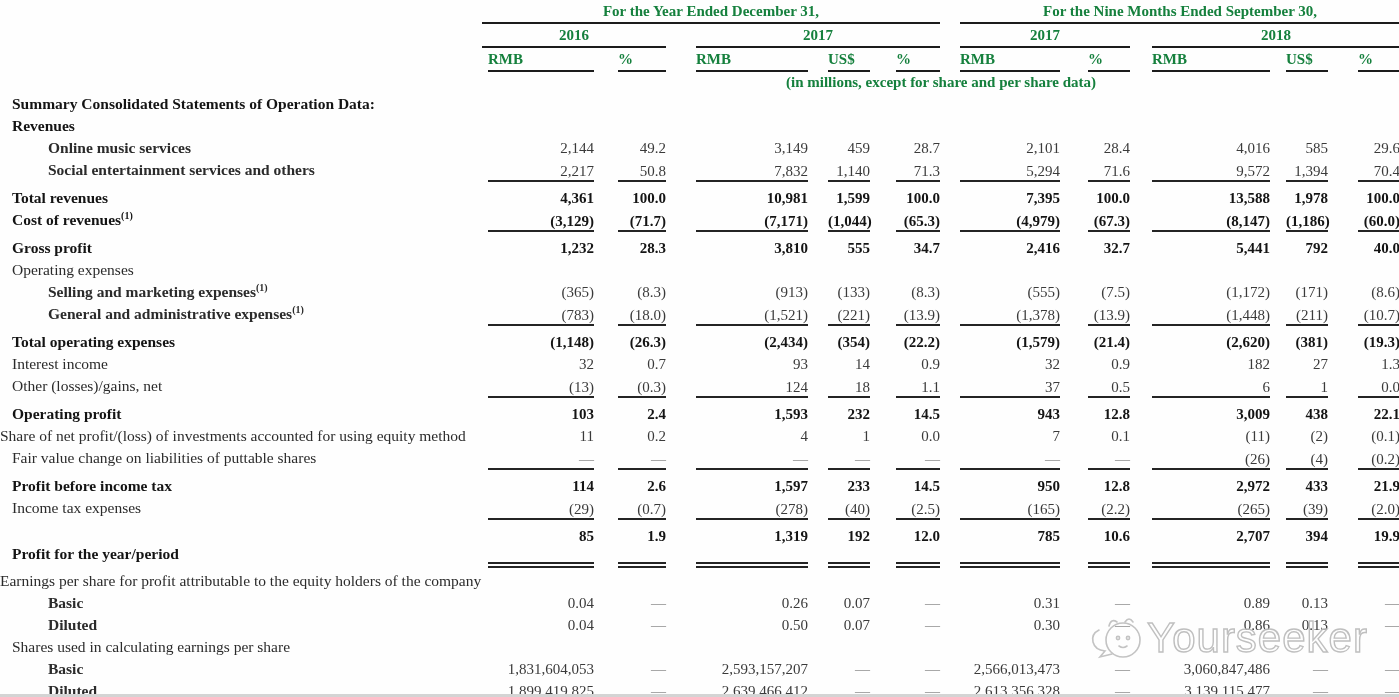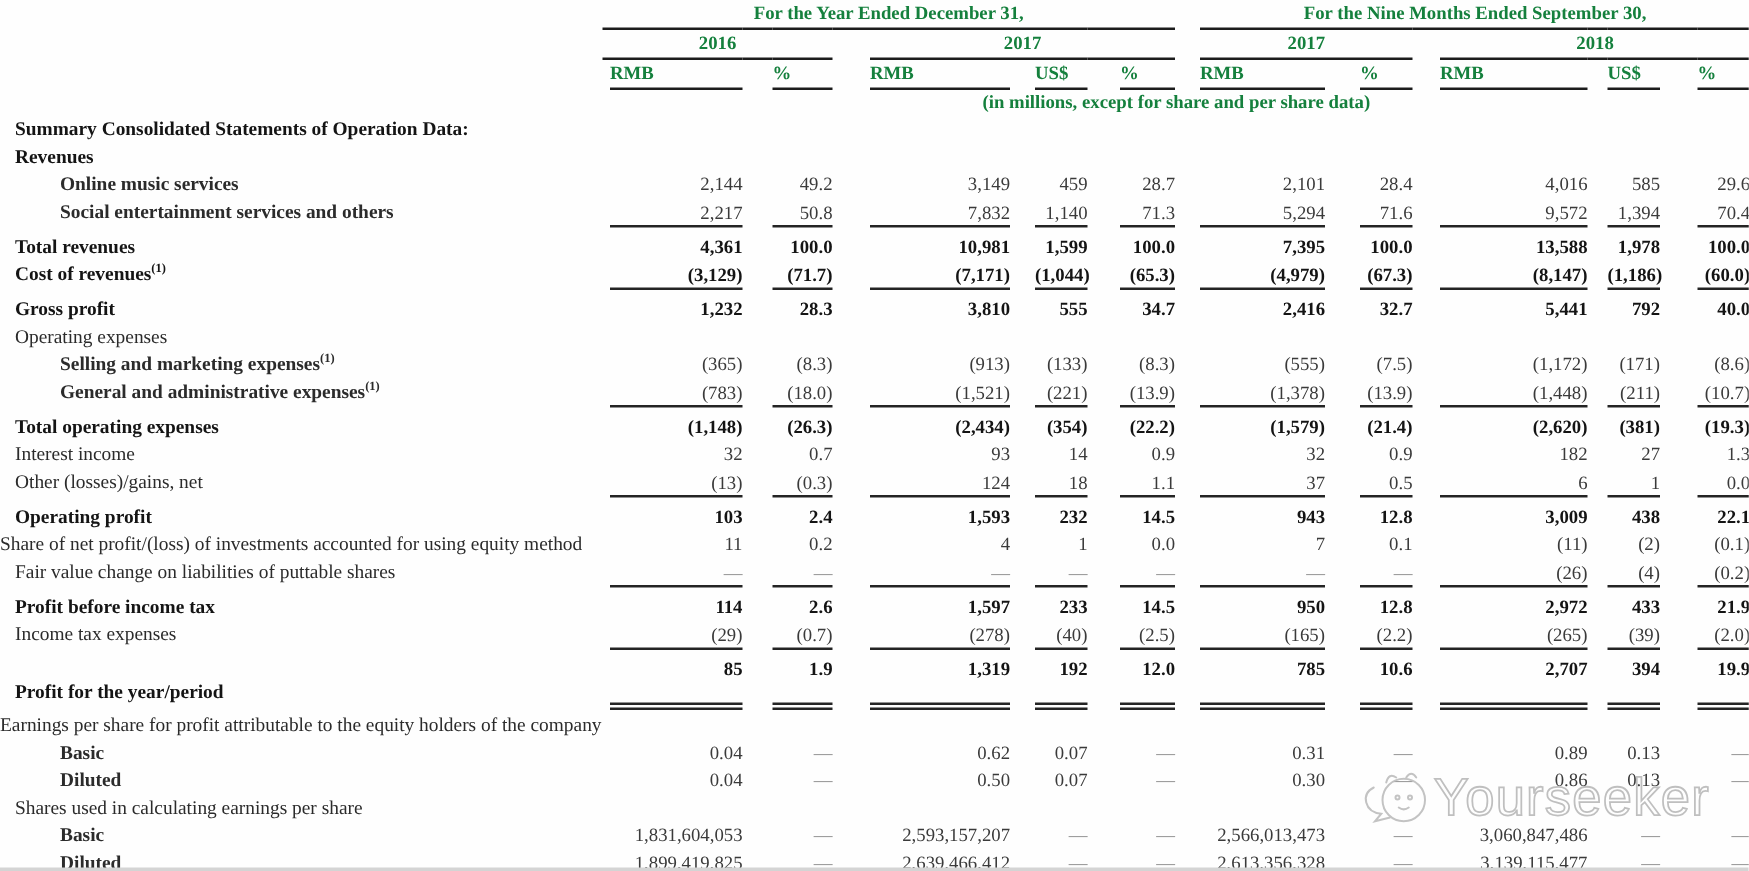--- a/index.html
+++ b/index.html
@@ -575,21 +575,21 @@
         <td class="gap"></td>
         <td class="v"></td>
       </tr>
       <tr>
         <td class="lbl ind">Basic</td>
         <td class="gap"></td>
         <td class="v">0.04</td>
         <td class="gap"></td>
         <td class="v dash">—</td>
         <td class="gap"></td>
-        <td class="v">0.62</td>
+        <td class="v">0.26</td>
         <td class="gap"></td>
         <td class="v">0.07</td>
         <td class="gap"></td>
         <td class="v dash">—</td>
         <td class="gap"></td>
         <td class="v">0.31</td>
         <td class="gap"></td>
         <td class="v dash">—</td>
         <td class="gap"></td>
         <td class="v">0.89</td>

